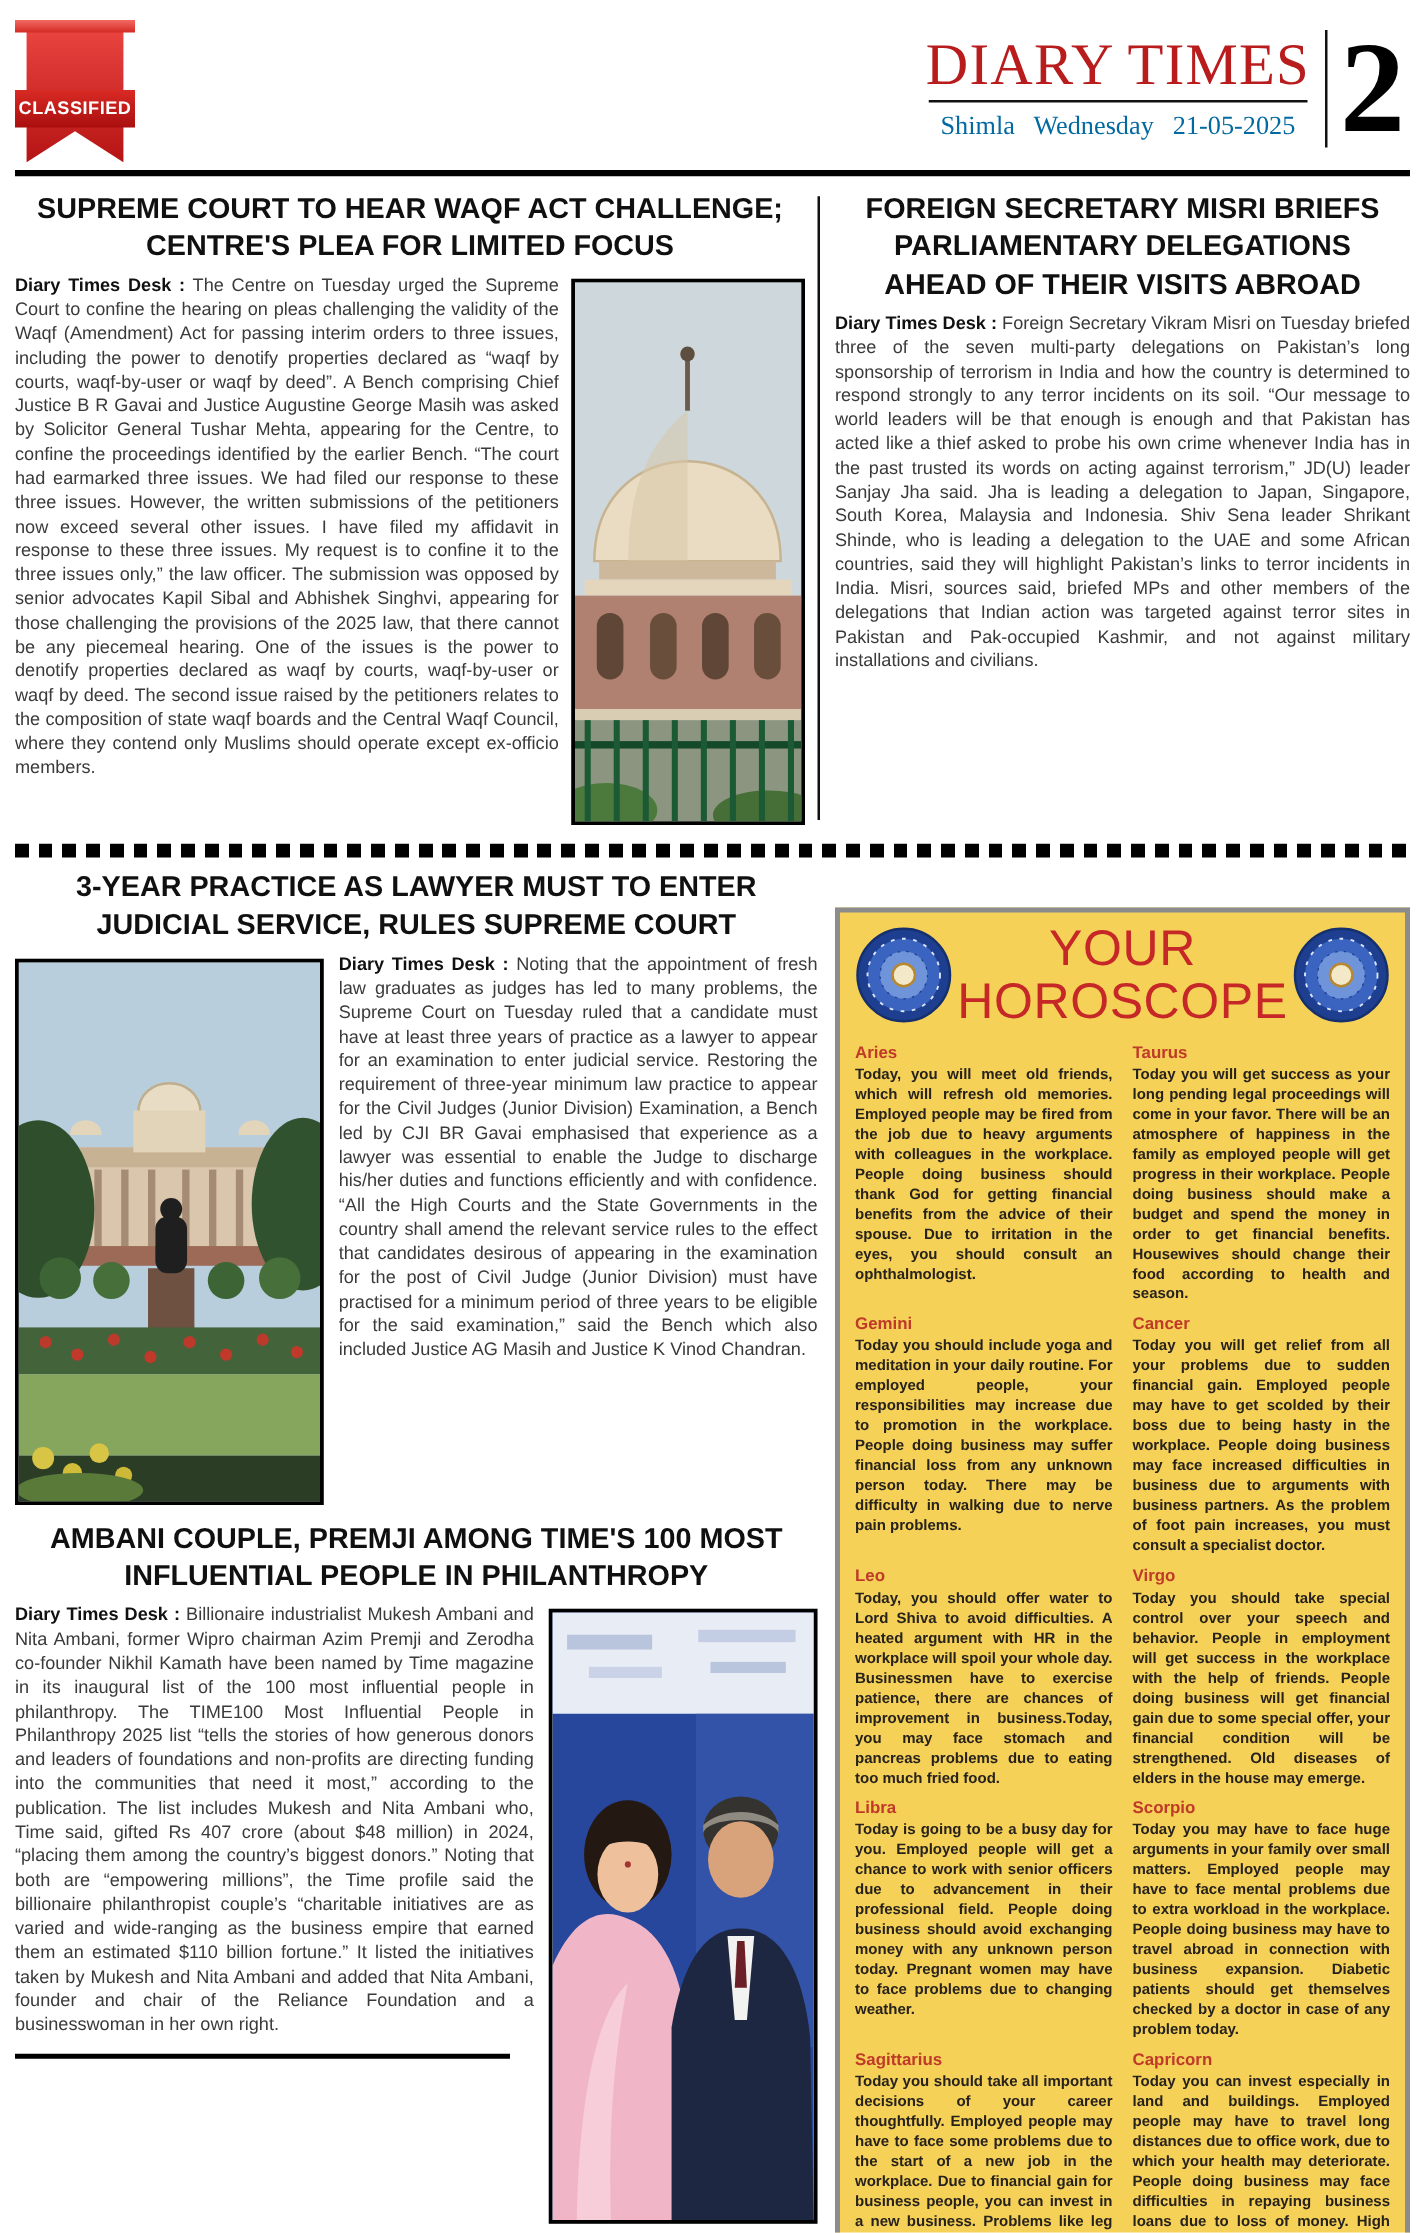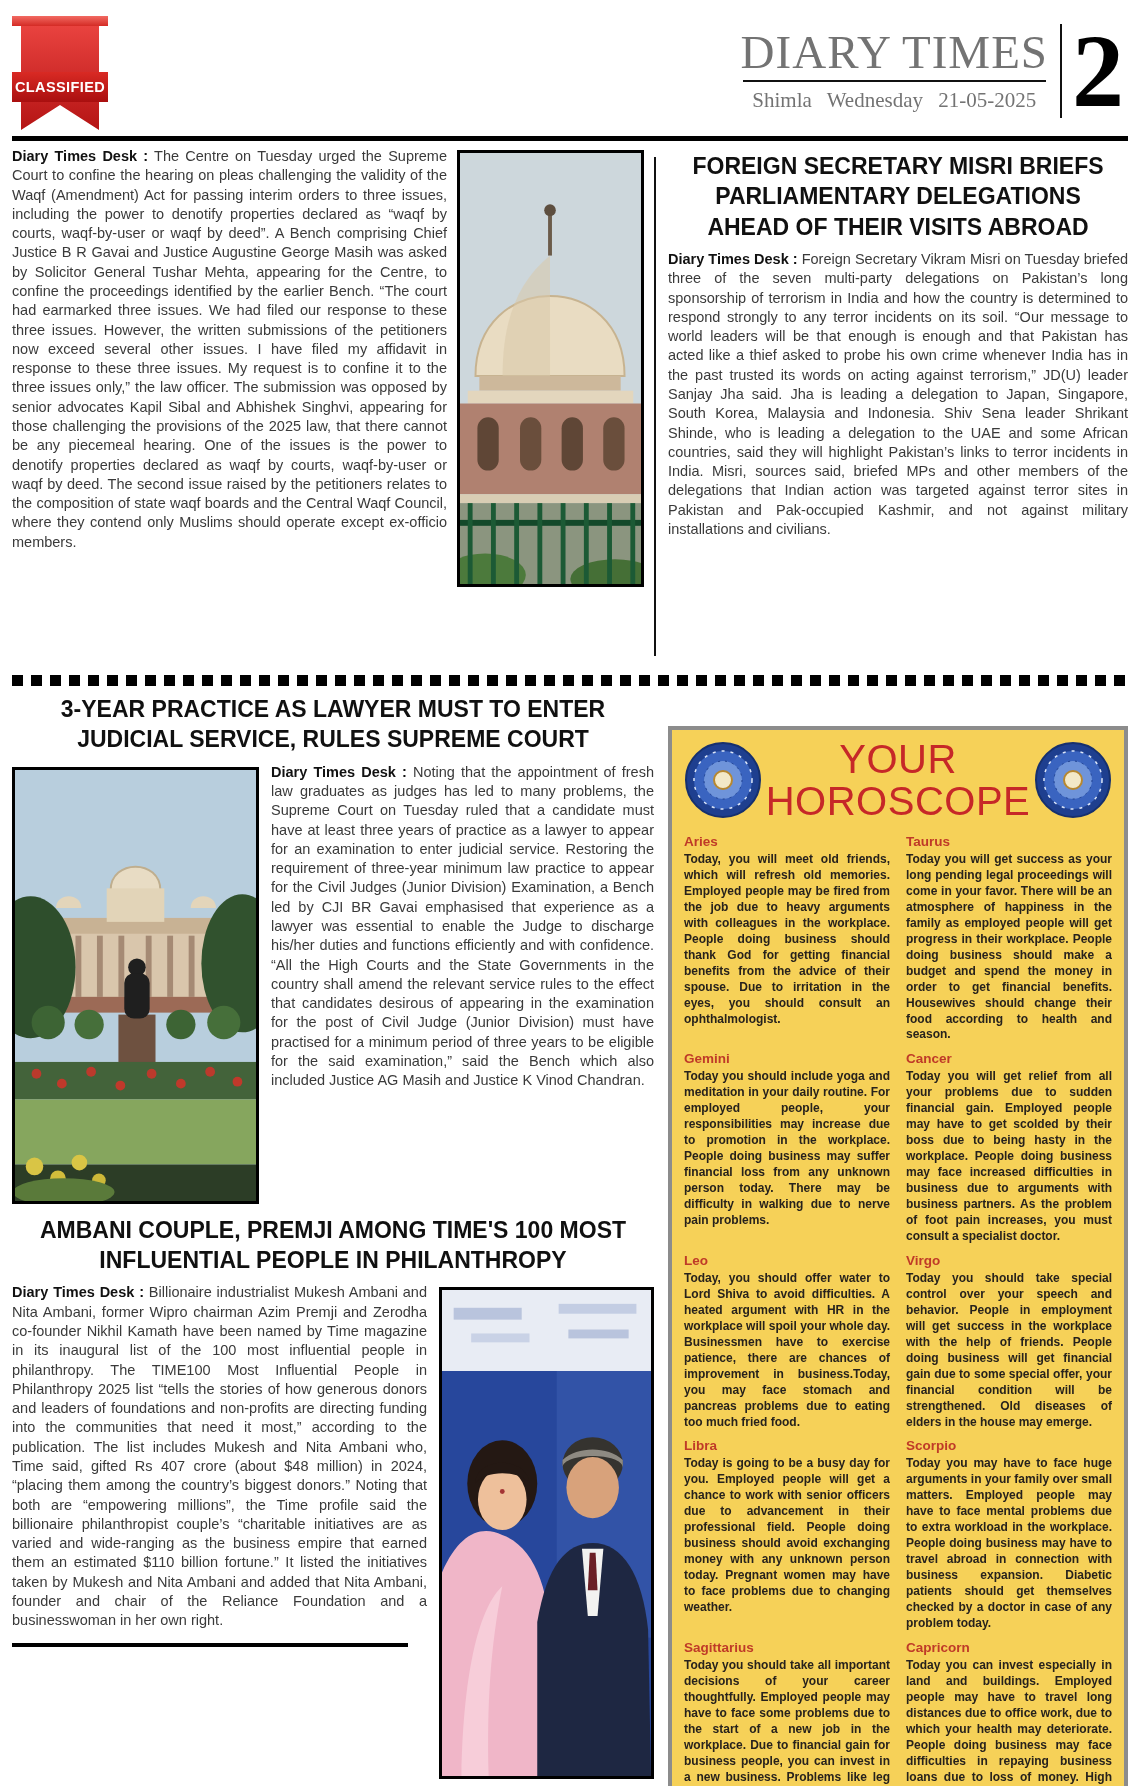--- a/index.html
+++ b/index.html
@@ -24,23 +24,23 @@
     position:absolute; left:0; right:0; top:56px; height:30px;
     background:linear-gradient(180deg,#d92a24,#a90f0f);
     display:flex; align-items:center; justify-content:center;
     color:#fff; font-weight:700; font-size:14.5px; letter-spacing:.4px;
   }
   .ad-info { margin-left:18px; font-family:"Liberation Serif", serif; color:#141414; line-height:1.4; }
   .ad-line-1 { font-size:25px; }
   .ad-line-2 { font-size:25px; }
   .ad-line-3 { font-size:22px; }
   .masthead { margin-left:auto; text-align:center; padding-right:12px; }
-  .masthead-title { font-family:"Liberation Serif", serif; font-size:47px; line-height:1.02; color:#737373; letter-spacing:1px; }
+  .masthead-title { font-family:"Liberation Serif", serif; font-size:47px; line-height:1.02; color:#b91c1c; letter-spacing:1px; }
   .mast-rule { height:2px; background:#111; margin:4px 2px 6px; }
-  .dateline { font-family:"Liberation Serif", serif; font-size:21px; color:#737373; word-spacing:10px; }
+  .dateline { font-family:"Liberation Serif", serif; font-size:21px; color:#0369a1; word-spacing:10px; }
   .header-sep { width:2px; height:94px; background:#111; flex:0 0 auto; }
   .page-num { font-family:"Liberation Serif", serif; font-weight:700; font-size:104px; line-height:.85; padding:0 4px 0 10px; color:#000; }
   .header-rule { height:5px; background:#000; margin-top:4px; }
 
   
   .headline { font-size:23px; line-height:1.32; text-align:center; color:#101010; font-weight:700; margin:4px 6px 8px; }
   .body-text { font-size:14.5px; line-height:1.33; text-align:justify; color:#3a3a3a; }
   .body-text strong { color:#111; }
   .photo { border:3px solid #000; background:#cfd6da; }
   .photo svg { display:block; width:100%; height:100%; }
@@ -95,20 +95,21 @@
       <div class="dateline">Shimla Wednesday 21-05-2025</div>
     </div>
     <div class="header-sep"></div>
     <div class="page-num">2</div>
   </div>
   <div class="header-rule"></div>
 
   <div class="top-section">
 
     <div class="col-waqf">
+      <h2 class="headline">SUPREME COURT TO HEAR WAQF ACT CHALLENGE; CENTRE'S PLEA FOR LIMITED FOCUS</h2>
       <div class="body-text">
         <div class="photo photo-dome">
           <svg viewBox="0 0 187 437" preserveAspectRatio="none">
             <rect width="187" height="437" fill="#c7d1d7"></rect>
             <rect width="187" height="260" fill="#cdd7dc"></rect>
             <rect x="91" y="62" width="4" height="42" fill="#6b5b4a"></rect>
             <circle cx="93" cy="58" r="6" fill="#5d4e3f"></circle>
             <path d="M16 226 C16 118 170 118 170 226 Z" fill="#e9dcc2" stroke="#c7b390" stroke-width="2"></path>
             <path d="M93 104 C58 132 44 172 44 226 L93 226 Z" fill="#d9c9a9" opacity="0.55"></path>
             <rect x="20" y="226" width="146" height="15" fill="#cdb89b"></rect>

